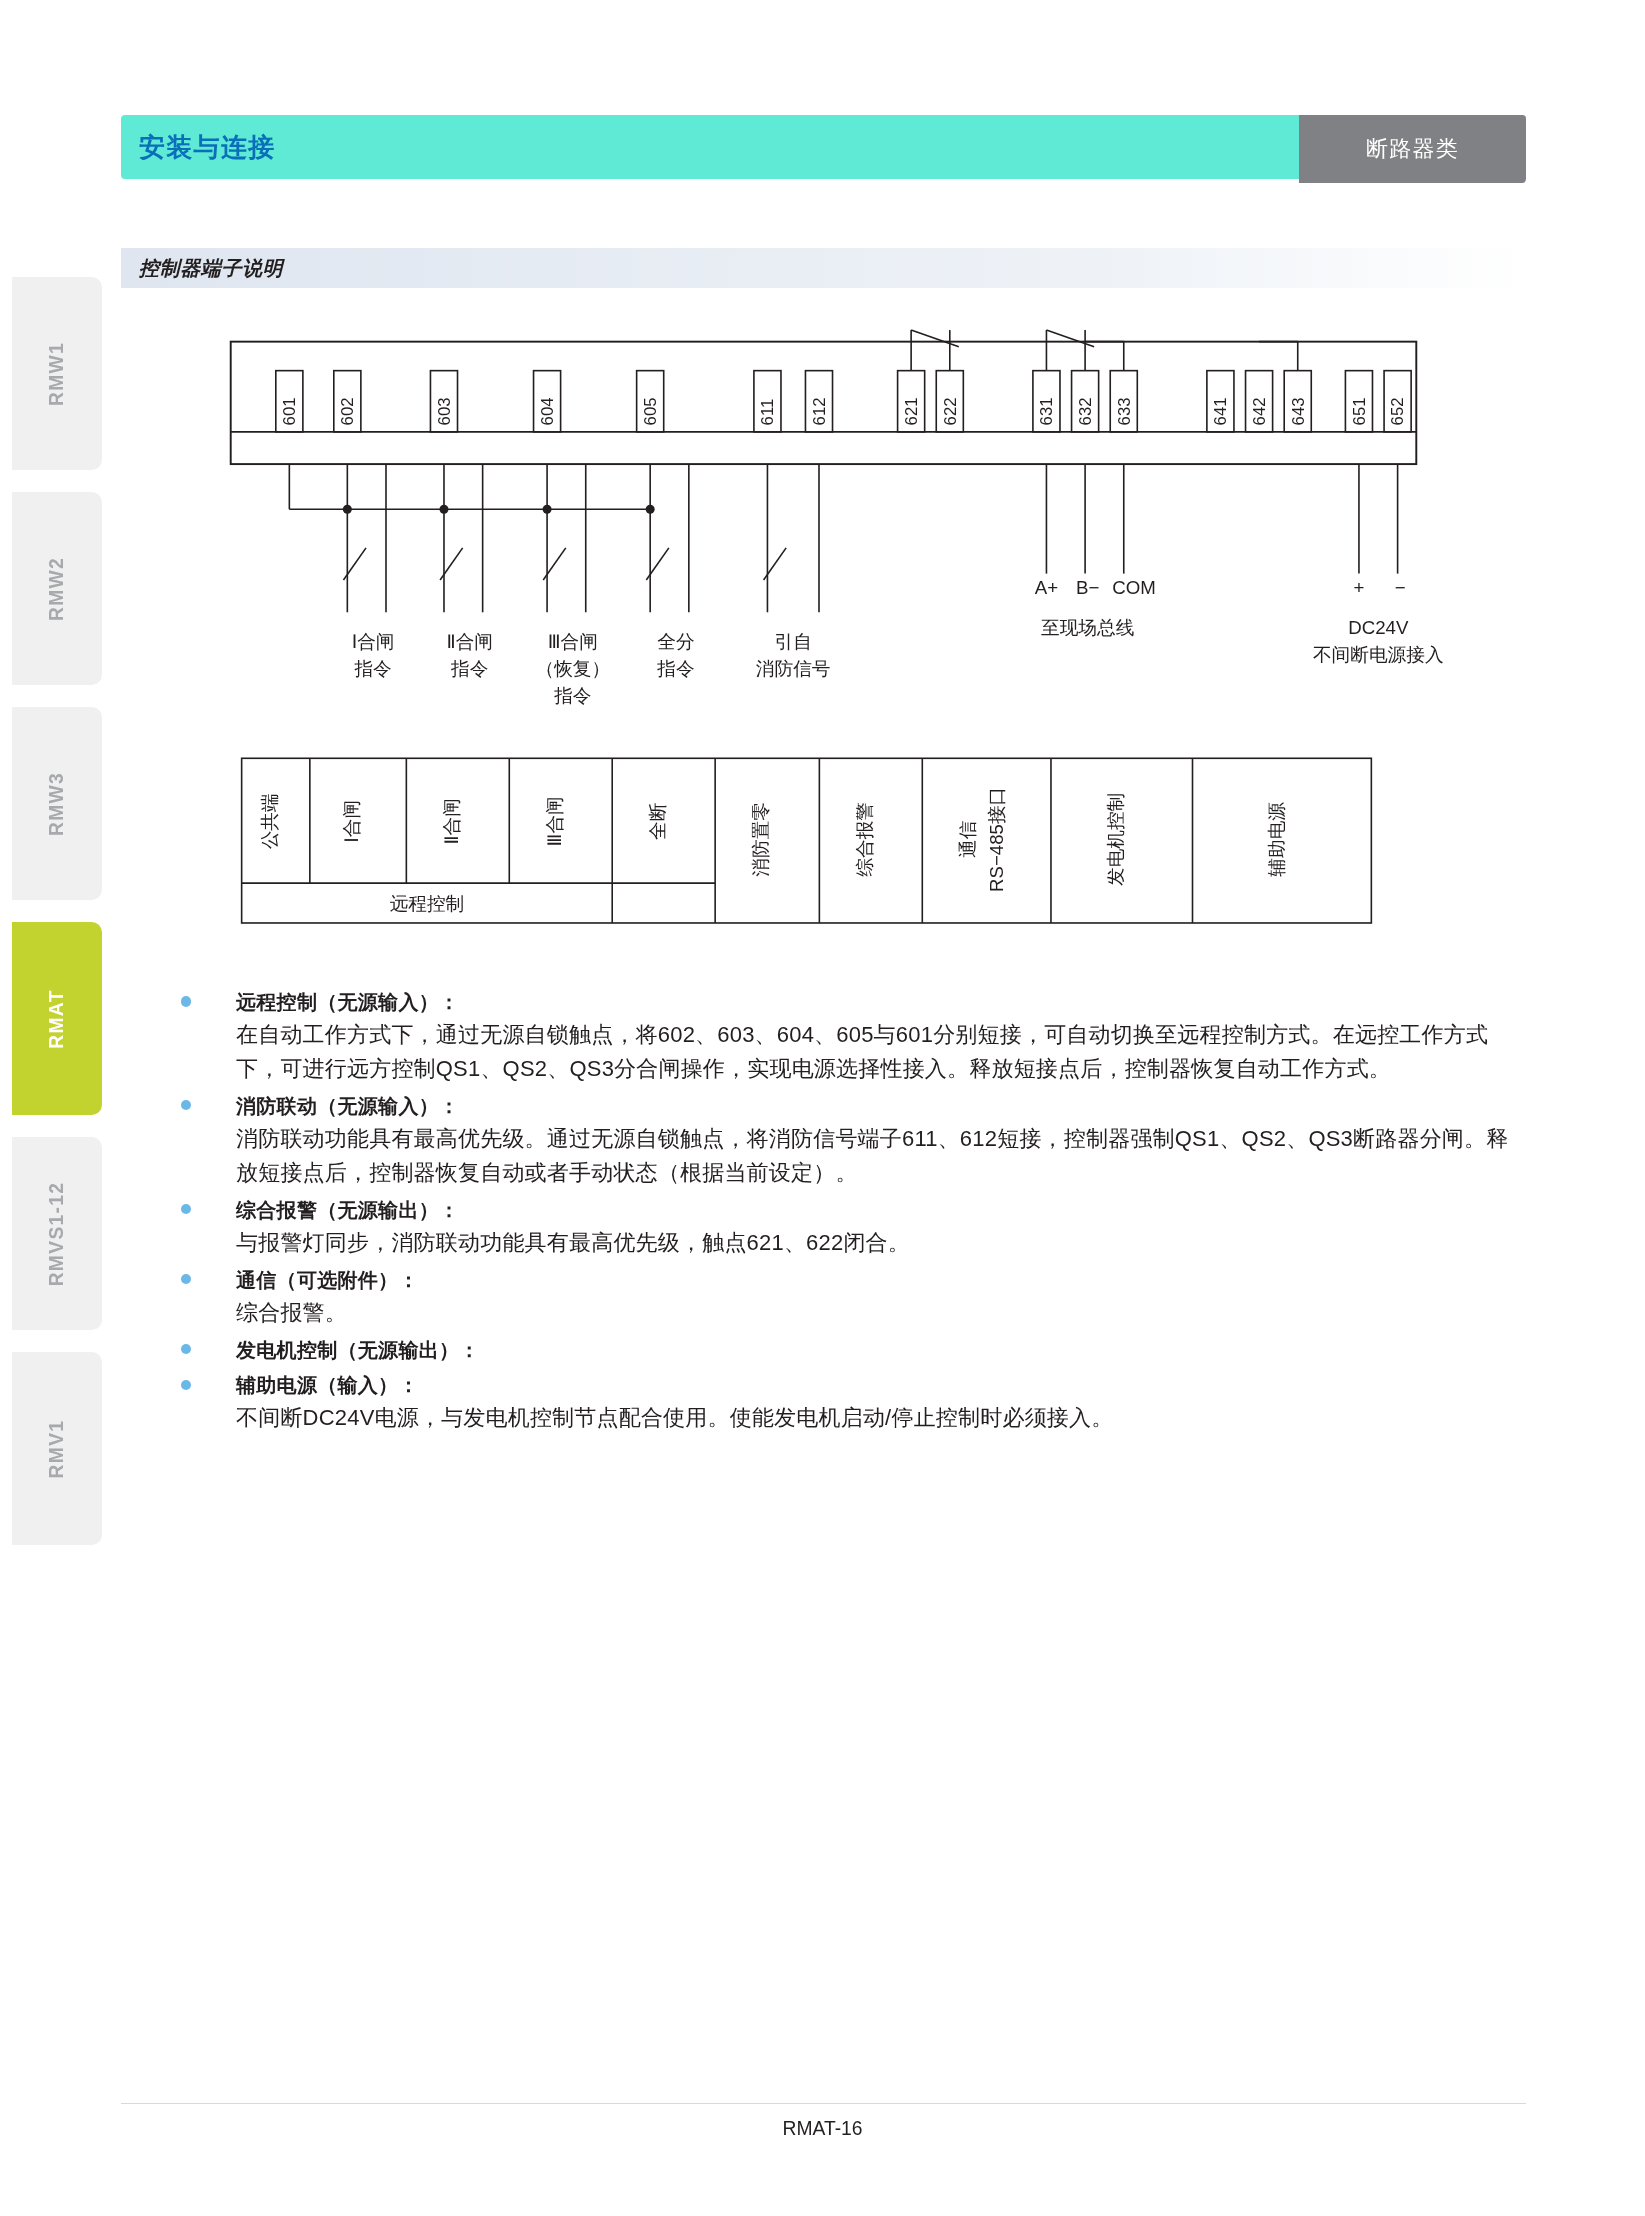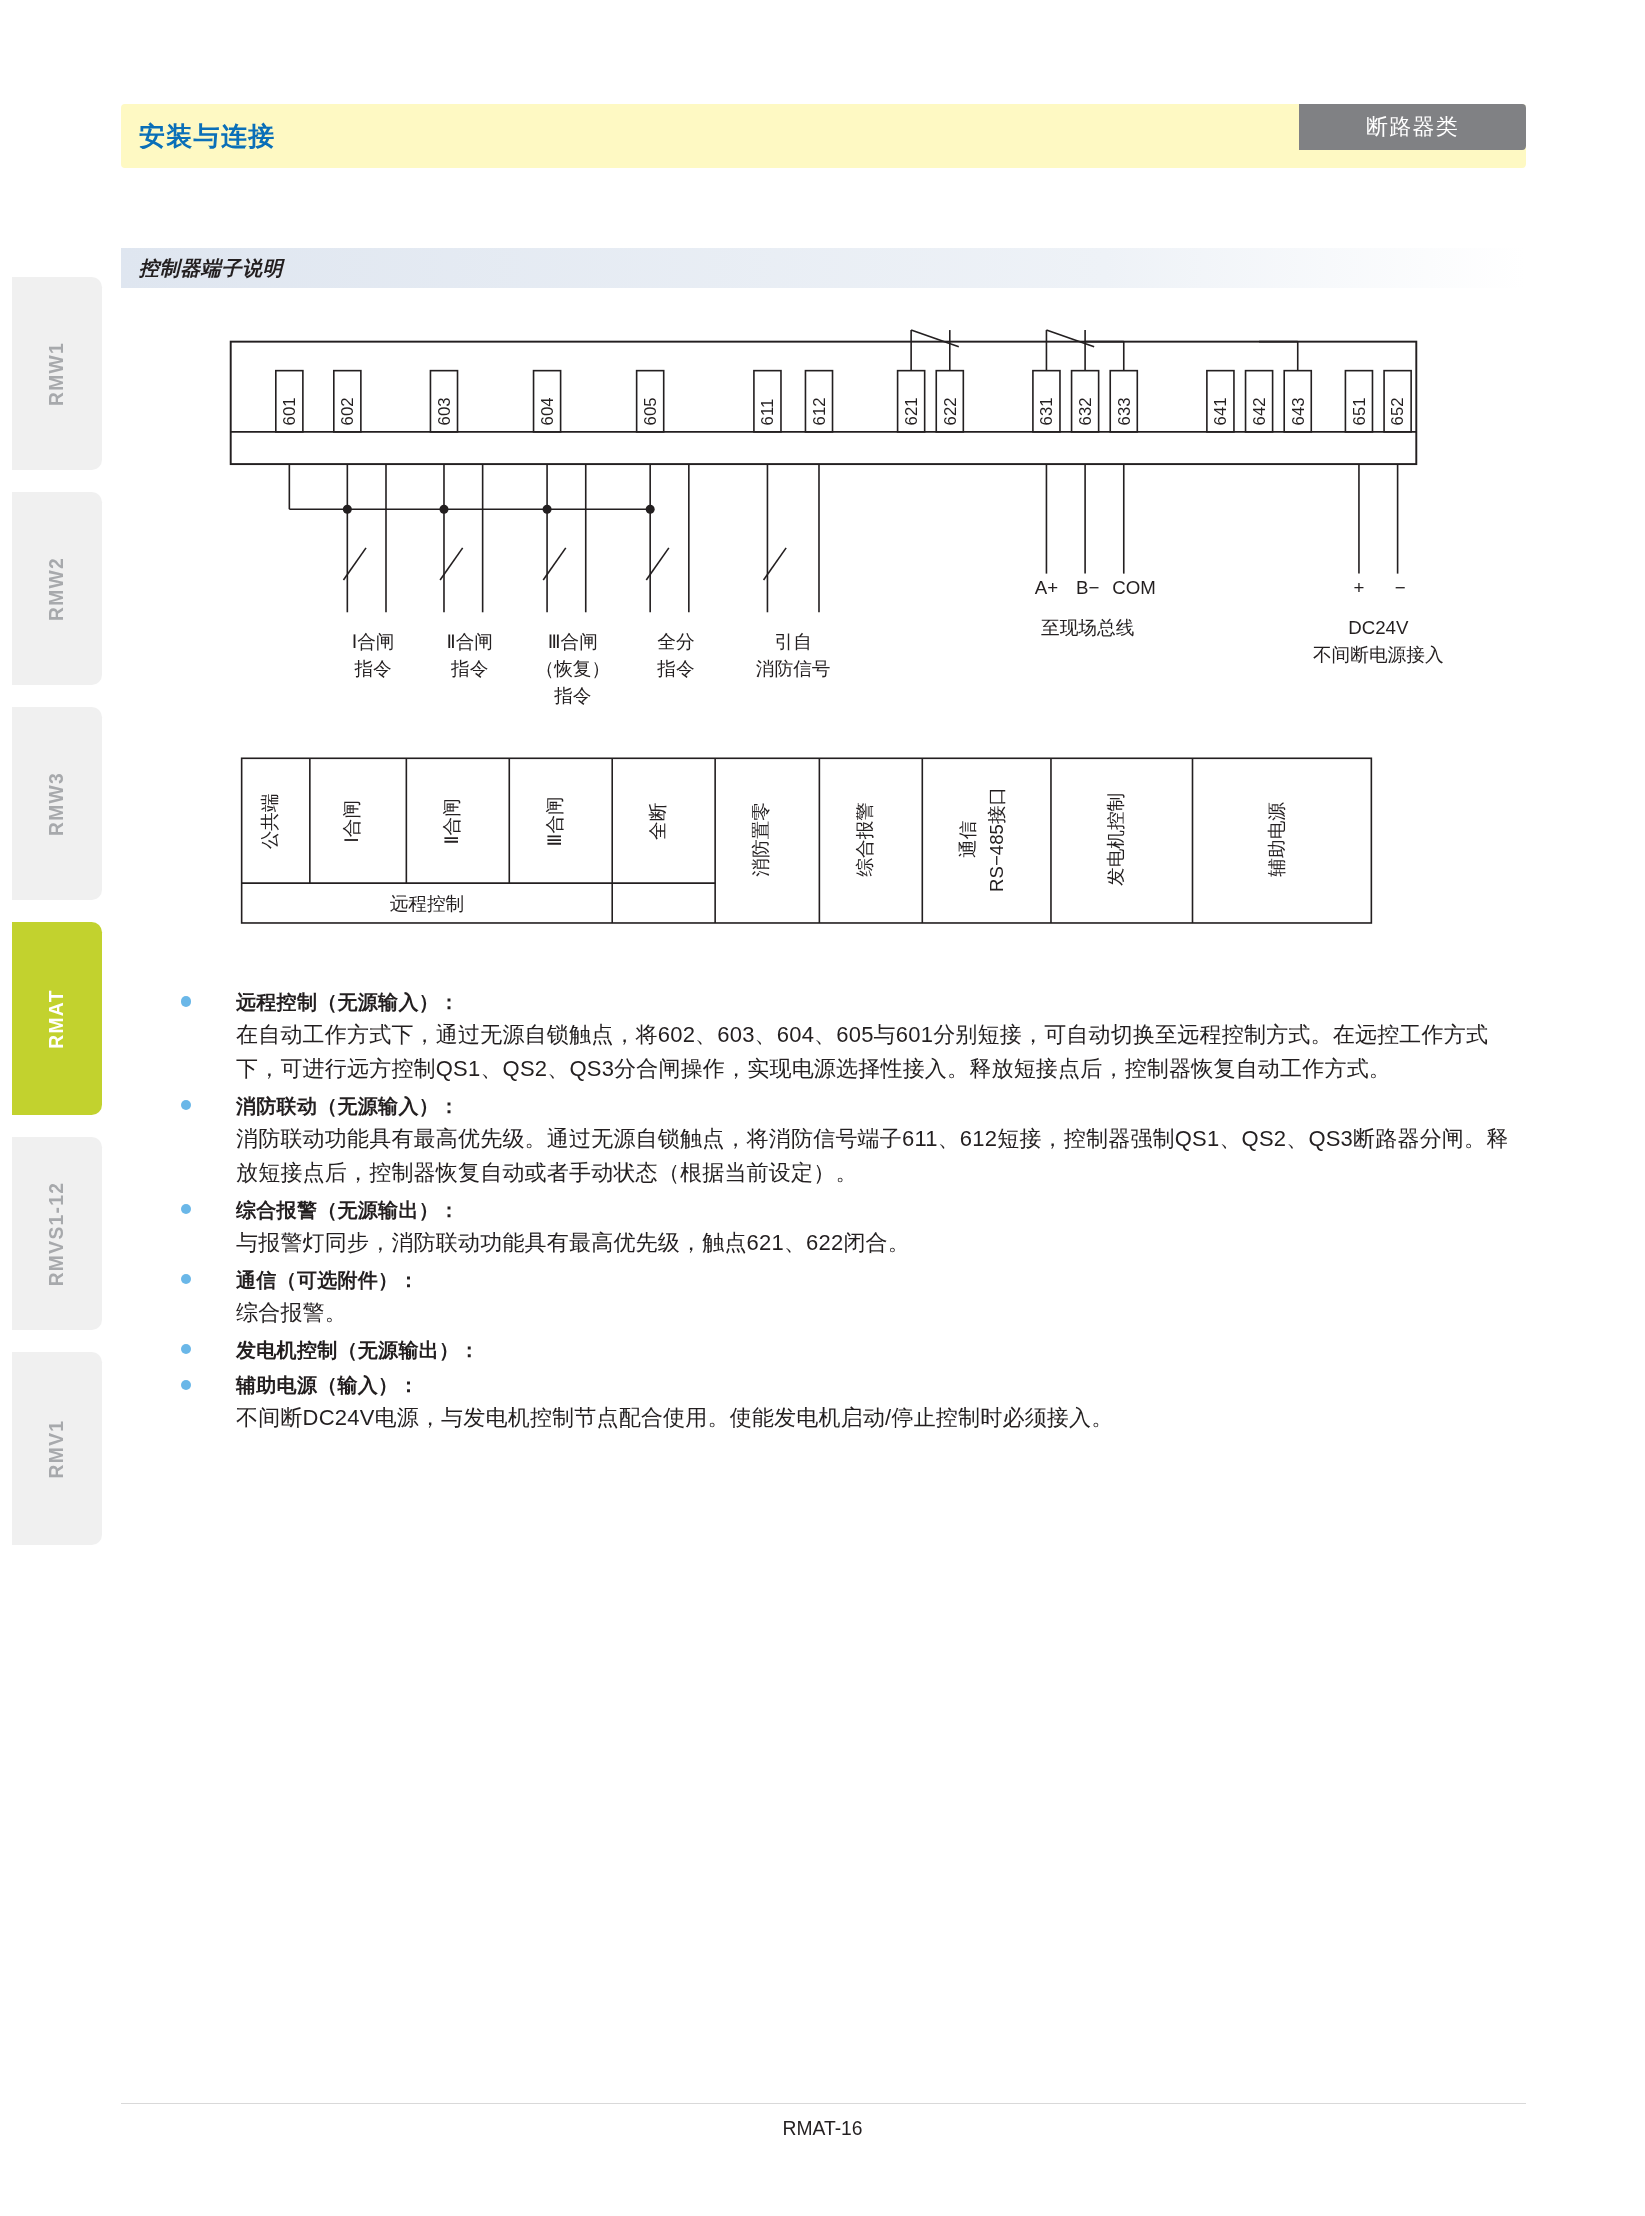--- a/index.html
+++ b/index.html
@@ -19,42 +19,42 @@
     position: absolute;
     left: 0; top: 0;
     width: 1645px;
     height: 2216px;
   }
 
   
   .header {
     position: absolute;
     left: 121px;
-    top: 104px;
+    top: 115px;
     width: 1405px;
     height: 64px;
-    background: #fef9c3;
+    background: #5eead4;
     border-radius: 3.9px;
   }
   .header-title {
     position: absolute;
     left: 18px;
     top: 50%;
     transform: translateY(-50%);
     font-size: 26px;
     font-weight: bold;
     color: #0a6fb8;
     letter-spacing: 1.3px;
   }
   .header-tag {
     position: absolute;
     right: 0;
     top: 0;
     width: 227px;
-    height: 46px;
+    height: 68px;
     background: #808184;
     border-radius: 0 3.9px 3.9px 0;
     color: #ffffff;
     font-size: 22px;
     display: flex;
     align-items: center;
     justify-content: center;
     letter-spacing: 1.3px;
   }
 

